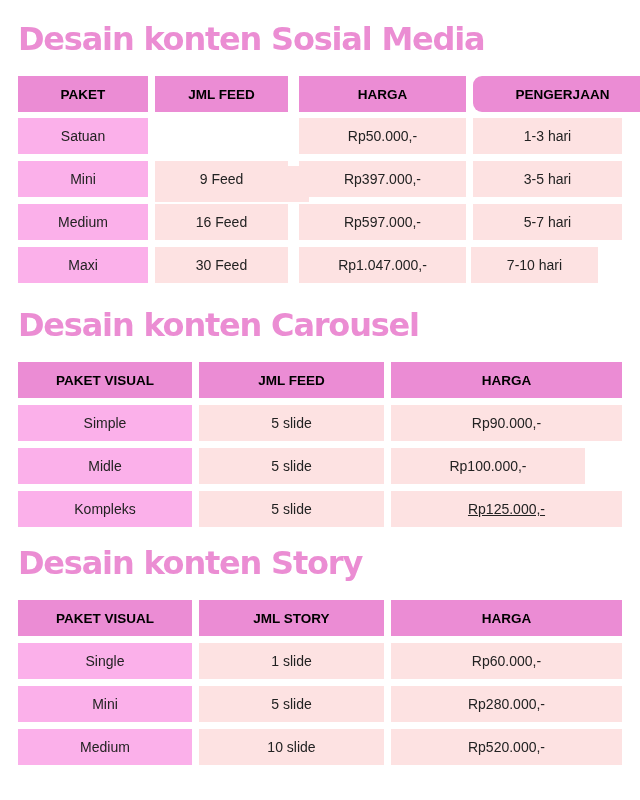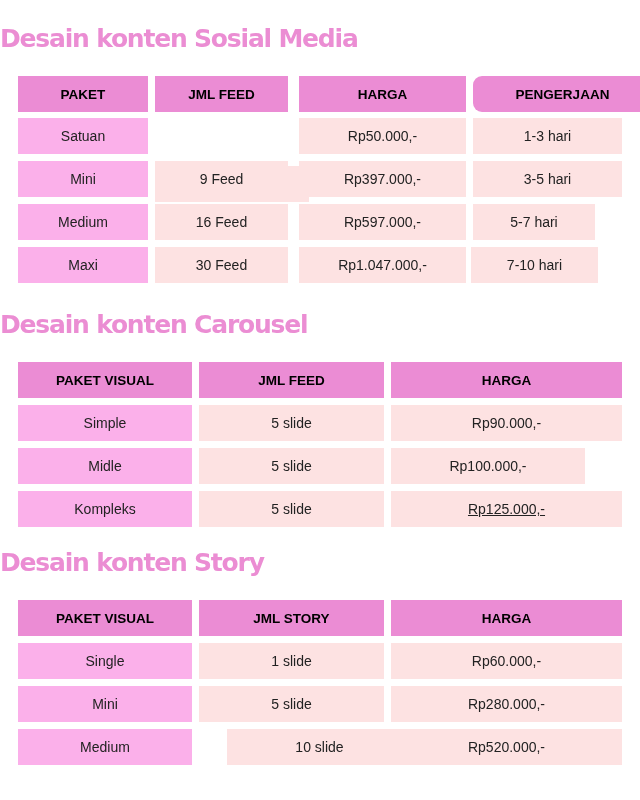--- a/index.html
+++ b/index.html
@@ -1,17 +1,17 @@
 <!DOCTYPE html>
 <html><head>
 <meta charset="utf-8">
 <style>
   html, body { margin:0; padding:0; background:#ffffff; }
   body { width:640px; height:800px; position:relative; overflow:hidden; font-family:"Liberation Sans", sans-serif; }
-  .title { position:absolute; left:0; font-family:"DejaVu Sans", sans-serif; font-weight:bold; font-size:25px; letter-spacing:-1.2px; color:#eb8dd3; margin:0; line-height:30px; }
+  .title { position:absolute; left:18px; font-family:"DejaVu Sans", sans-serif; font-weight:bold; font-size:32px; letter-spacing:-1.2px; color:#eb8dd3; margin:0; line-height:30px; }
   .tbl { position:absolute; left:18px; }
   .row { position:absolute; left:0; height:36px; }
   .cell { position:absolute; top:0; height:36px; display:flex; align-items:center; justify-content:center; font-size:14px; color:#222; }
   .hdr .cell { background:#eb8cd4; font-weight:bold; font-size:13.5px; color:#000000; }
   .c-first { background:#fbb0ea; }
   .c-other { background:#fde2e2; }
 </style>
 </head>
 <body>
 
@@ -32,21 +32,21 @@
   <div class="row" style="top:85px;">
     <div class="cell c-first" style="left:0; width:130px;">Mini</div>
     <div class="cell c-other" style="left:137px; width:133px;">9 Feed</div>
     <div class="cell c-other" style="left:281px; width:167px;">Rp397.000,-</div>
     <div class="cell c-other" style="left:455px; width:149px;">3-5 hari</div>
   </div>
   <div class="row" style="top:128px;">
     <div class="cell c-first" style="left:0; width:130px;">Medium</div>
     <div class="cell c-other" style="left:137px; width:133px;">16 Feed</div>
     <div class="cell c-other" style="left:281px; width:167px;">Rp597.000,-</div>
-    <div class="cell c-other" style="left:455px; width:122px;">5-7 hari</div>
+    <div class="cell c-other" style="left:455px; width:149px;">5-7 hari</div>
   </div>
   <div class="row" style="top:171px;">
     <div class="cell c-first" style="left:0; width:130px;">Maxi</div>
     <div class="cell c-other" style="left:137px; width:133px;">30 Feed</div>
     <div class="cell c-other" style="left:281px; width:167px;">Rp1.047.000,-</div>
     <div class="cell c-other" style="left:453px; width:127px;">7-10 hari</div>
   </div>
 </div>
 
 <h2 class="title" style="top:310px;">Desain konten Carousel</h2>
@@ -85,16 +85,16 @@
     <div class="cell c-other" style="left:181px; width:185px;">1 slide</div>
     <div class="cell c-other" style="left:373px; width:231px;">Rp60.000,-</div>
   </div>
   <div class="row" style="top:86px;">
     <div class="cell c-first" style="left:0; width:174px;">Mini</div>
     <div class="cell c-other" style="left:181px; width:185px;">5 slide</div>
     <div class="cell c-other" style="left:373px; width:231px;">Rp280.000,-</div>
   </div>
   <div class="row" style="top:129px;">
     <div class="cell c-first" style="left:0; width:174px;">Medium</div>
-    <div class="cell c-other" style="left:181px; width:185px;margin-left:28px;">10 slide</div>
+    <div class="cell c-other" style="left:181px; width:185px;">10 slide</div>
     <div class="cell c-other" style="left:373px; width:231px;">Rp520.000,-</div>
   </div>
 </div>
 
 </body></html>

